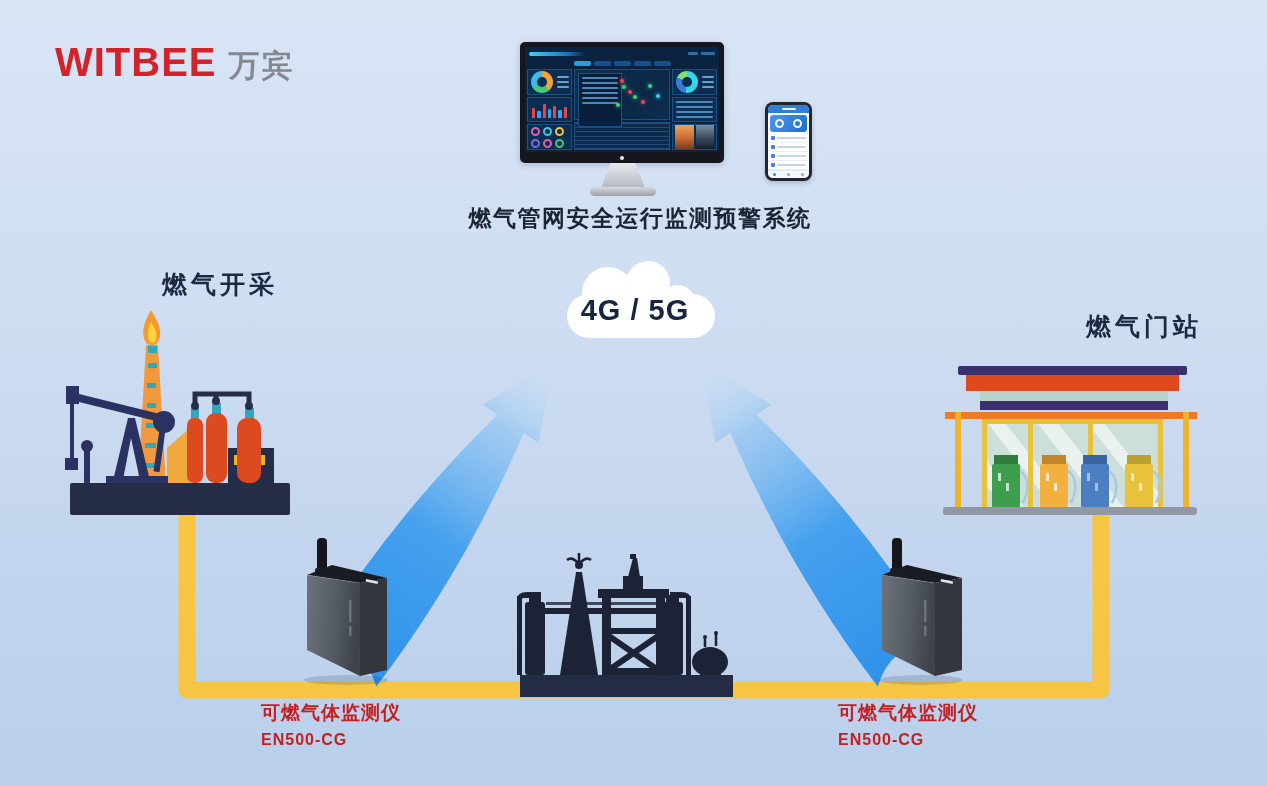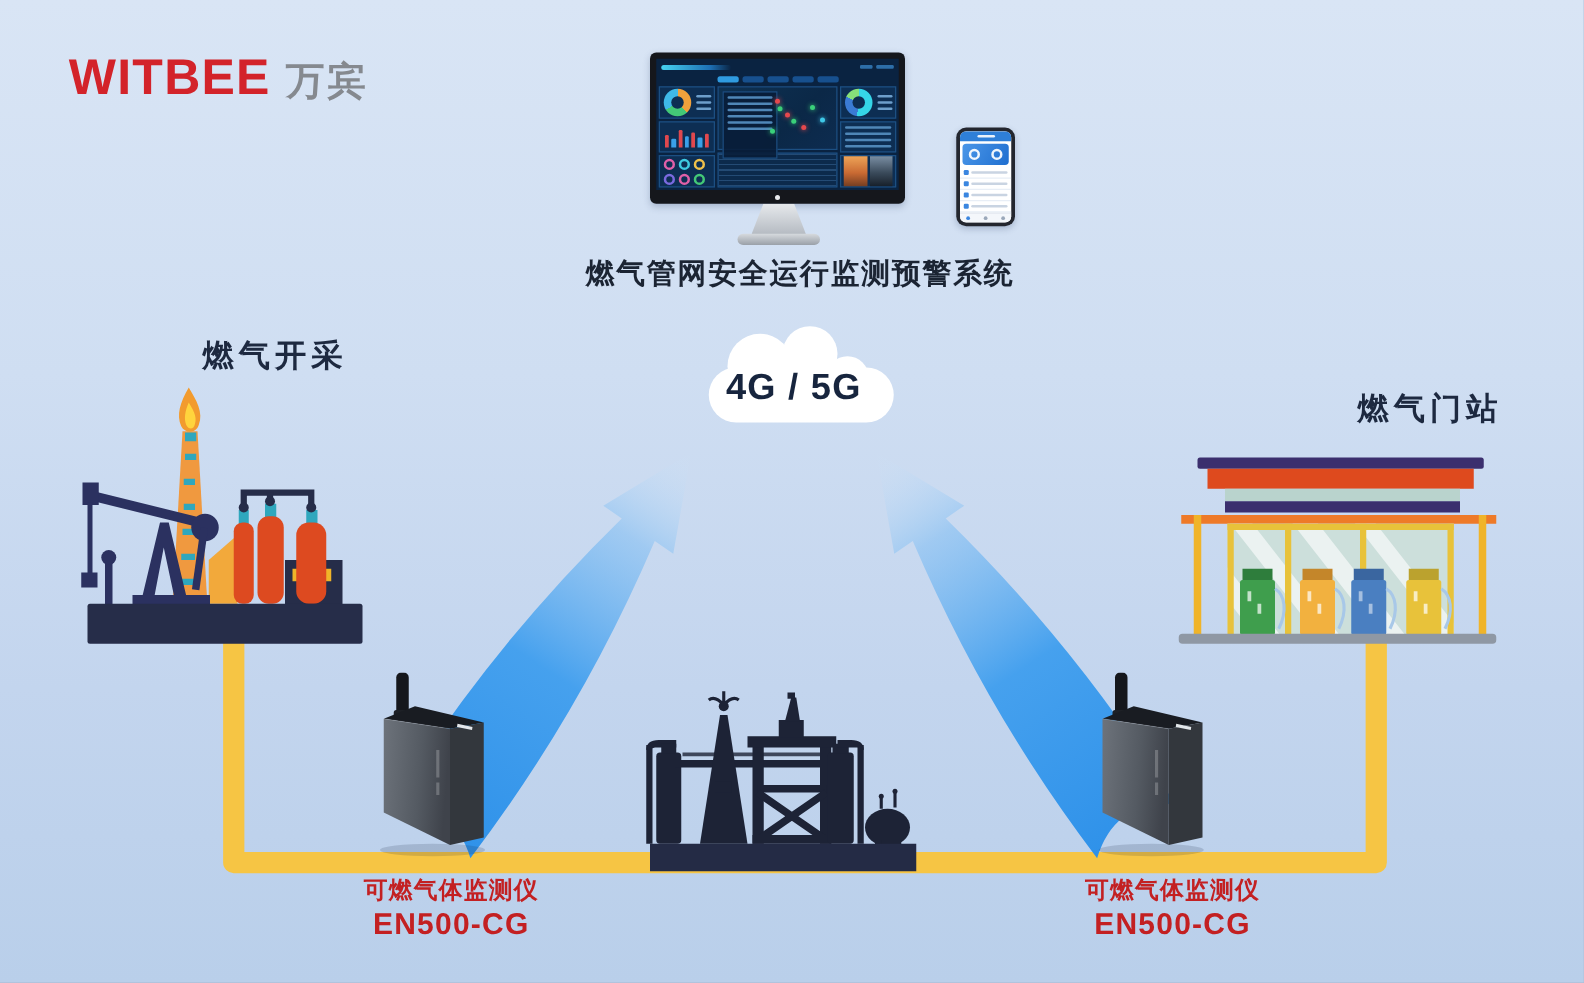--- a/index.html
+++ b/index.html
@@ -65,23 +65,23 @@
   .prow{height:8px;display:flex;align-items:center;gap:2px;padding:0 3px;border-bottom:1px solid #e8eef6;flex:none;}
   .picon{width:4px;height:4px;background:#3a86e0;border-radius:1px;flex:none;}
   .pline{flex:1;height:2px;background:#c9d4e2;border-radius:1px;}
   .pnav{margin-top:auto;height:7px;background:#f4f7fb;border-top:1px solid #e2e8f0;display:flex;justify-content:space-around;align-items:center;flex:none;}
   .pnav i{width:3px;height:3px;border-radius:50%;background:#9aa8ba;}
   .pnav i.on{background:#3a86e0;}
   
   .sys-title{left:340px;top:203px;width:600px;text-align:center;font-size:23px;font-weight:700;color:#1b2433;letter-spacing:1.5px;}
   .node-label{font-size:25px;font-weight:700;color:#1d2940;letter-spacing:4px;text-align:right;}
   .cloud-text{left:545px;top:258px;width:180px;height:88px;display:flex;align-items:center;justify-content:center;padding-top:16px;box-sizing:border-box;font-size:29px;font-weight:700;color:#17253e;letter-spacing:1px;}
-  .dev-label{width:200px;text-align:center;color:#c32022;font-weight:700;line-height:27px;}
+  .dev-label{width:200px;text-align:left;color:#c32022;font-weight:700;line-height:27px;}
   .dev-label .l1{font-size:19px;letter-spacing:1px;}
-  .dev-label .l2{font-size:24px;letter-spacing:1px;}
+  .dev-label .l2{font-size:16px;letter-spacing:1px;}
   svg{display:block;}
 </style>
 </head>
 <body>
 
 <div id="canvas">
 
   <svg class="abs" style="left:0;top:0" width="1267" height="786" viewBox="0 0 1267 786">
     <path d="M187 505 L187 690 L1101 690 L1101 508" fill="none" stroke="#f6c544" stroke-width="17" stroke-linejoin="round" stroke-linecap="butt"></path>
   </svg>

